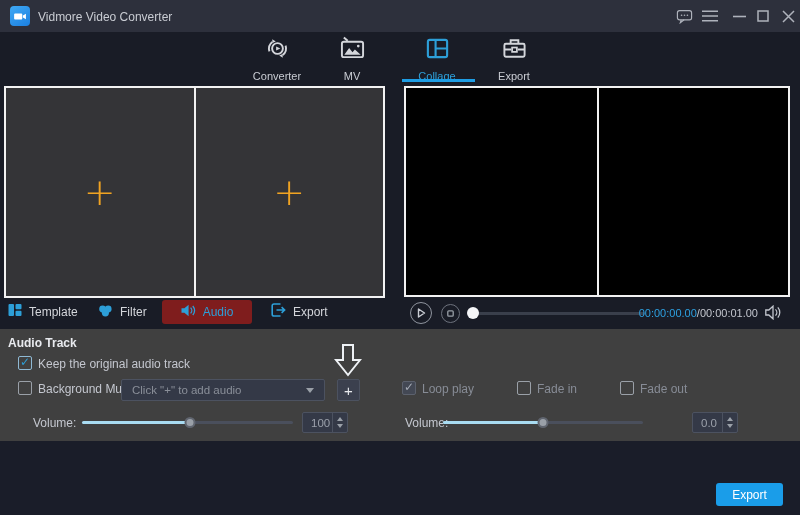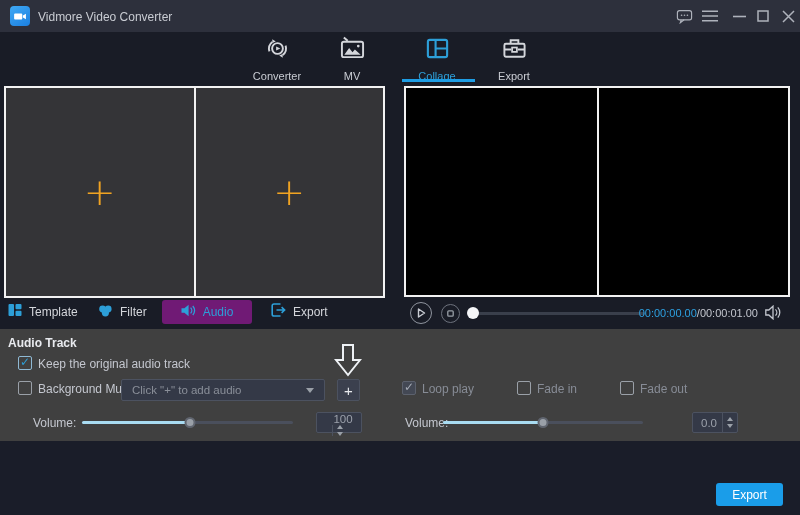--- a/index.html
+++ b/index.html
@@ -29,21 +29,21 @@
 
   
   .preview { position:absolute; left:404px; top:86px; width:386px; height:211px; background:#f2f2f2;
              border:2px solid #f2f2f2; display:flex; gap:2px; }
   .preview-cell { background:#000; }
   .preview-cell.c1 { width:191px; } .preview-cell.c2 { flex:1; }
 
   
   .subtab { position:absolute; top:300px; height:24px; display:flex; align-items:center; gap:7px; padding:0 6px; border-radius:3px; }
   .subtab .st-label { font-size:12px; color:#d4d6db; }
-  .subtab.active { background:#701a75; }
+  .subtab.active { background:#7f1d1d; }
   .subtab.active .st-label { color:#2d9fd8; }
 
   
   .pbtn { position:absolute; border-radius:50%; display:flex; align-items:center; justify-content:center; }
   .seek-track { position:absolute; left:468px; top:312px; width:177px; height:3px; background:#3a3f4b; border-radius:2px; }
   .seek-thumb { position:absolute; left:467px; top:307px; width:12px; height:12px; border-radius:50%; background:#f5f6f8; }
   .time { position:absolute; left:630px; top:307px; width:128px; text-align:right; font-size:11px; letter-spacing:0; color:#c3c6ce; white-space:nowrap; }
   .time .elapsed { color:#2da0e0; }
 
   
@@ -263,21 +263,21 @@
       <span class="dd-text">Click "+" to add audio</span>
       <span class="dd-caret"></span>
     </div>
     <div class="add-btn">+</div>
 
     <div class="row-label" style="left:33px;">Volume:</div>
     <div class="slider-track" style="left:82px;width:211px;">
       <div class="slider-fill" style="width: 51%;"></div>
       <div class="slider-thumb" style="left: 51%;"></div>
     </div>
-    <div class="numbox" style="left:316px;flex-direction:column;">
+    <div class="numbox" style="left:302px;">
       <span class="num">100</span>
       <span class="spinner">
           <span class="sp-up"></span>
           <span class="sp-dn"></span>
         </span>
     </div>
 
     <div class="cb checked-disabled" style="left:402px;top:52px;"></div>
     <div class="cb-label dim" style="left:422px;top:53px;">Loop play</div>
     <div class="cb" style="left:517px;top:52px;"></div>

